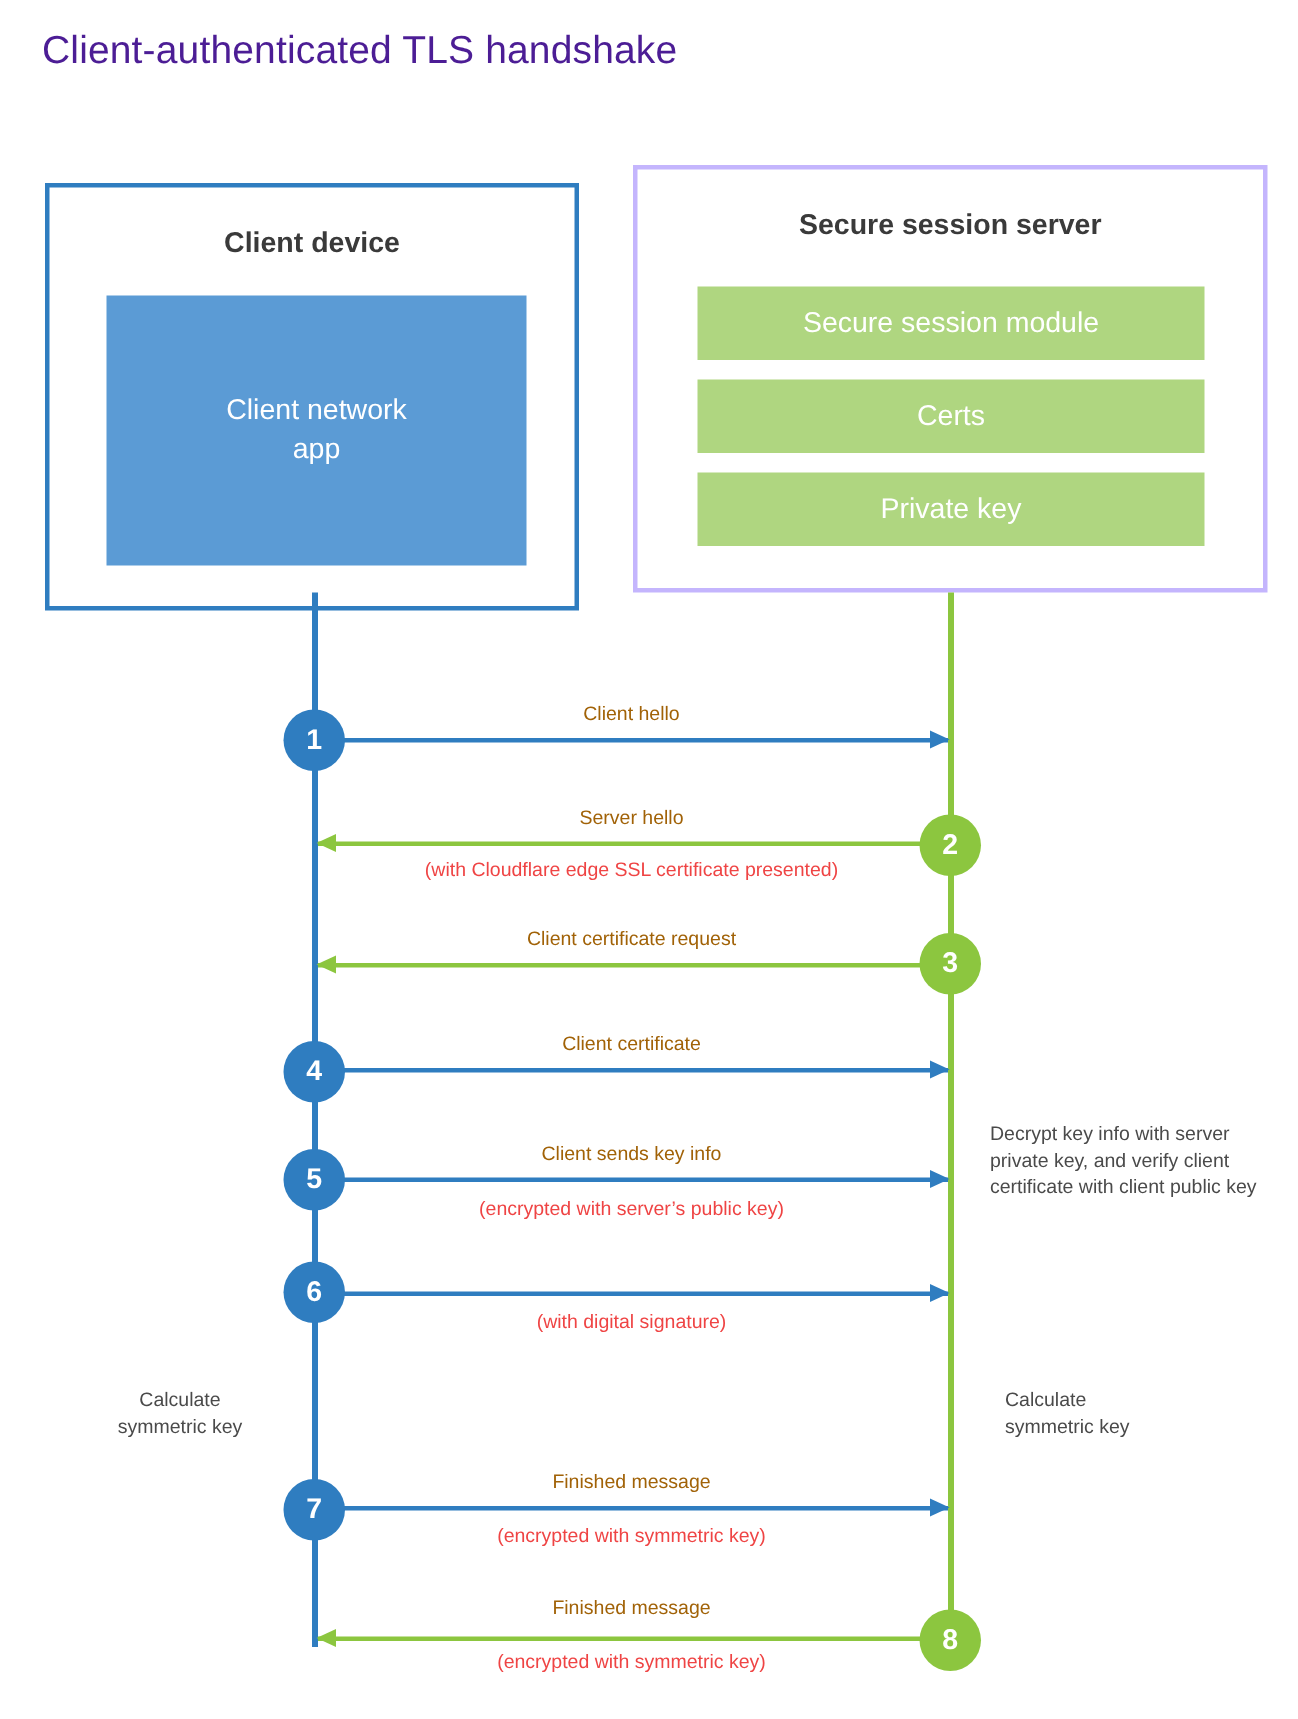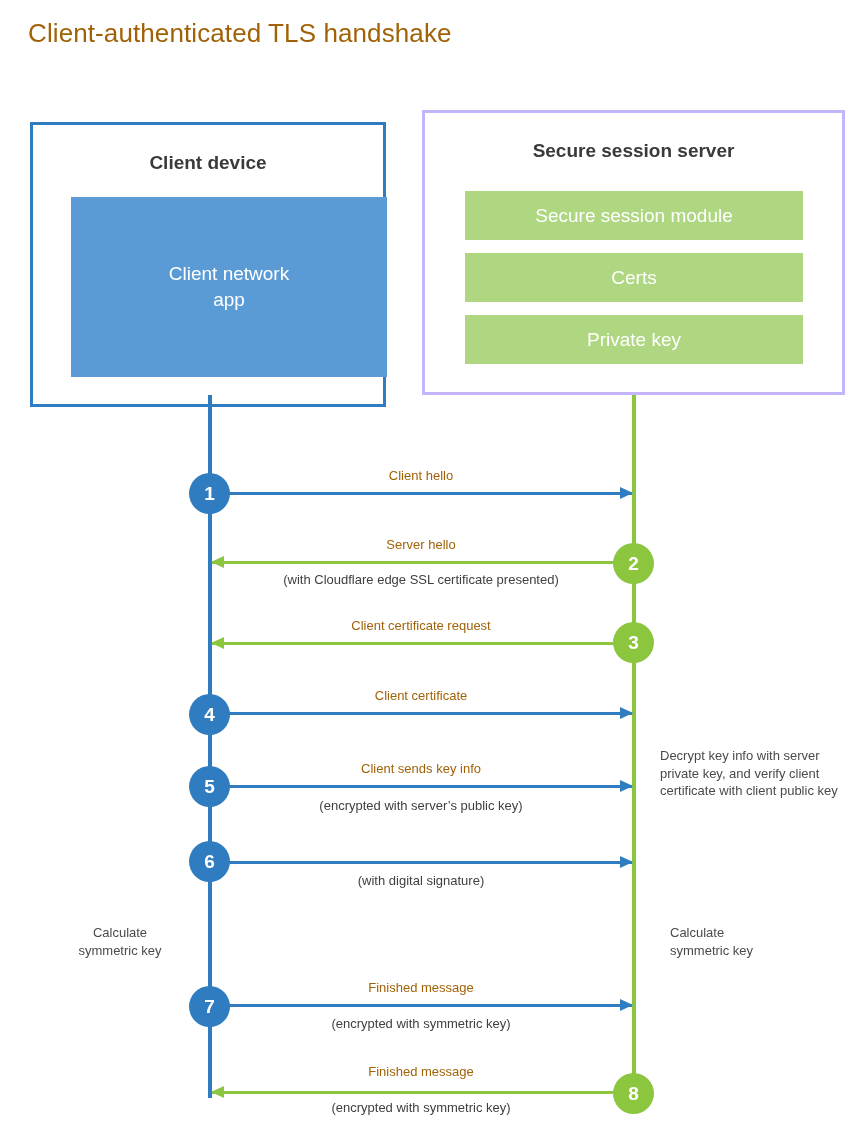--- a/index.html
+++ b/index.html
@@ -19,21 +19,21 @@
     overflow: hidden;
   }
 
   
   #page-title {
     position: absolute;
     left: 28px;
     top: 18px;
     font-size: 26px;
     font-weight: 400;
-    color: #a16207;
+    color: #4c1d95;
     letter-spacing: 0.1px;
     white-space: nowrap;
   }
 
   
   .actor-box {
     position: absolute;
     background: #ffffff;
     box-sizing: border-box;
   }
@@ -60,21 +60,21 @@
     text-align: center;
     font-size: 19px;
     font-weight: bold;
     color: #3a3a3a;
   }
 
   #client-app {
     position: absolute;
     left: 38px;
     top: 72px;
-    width: 316px;
+    width: 280px;
     height: 180px;
     background: #5b9bd5;
     display: flex;
     align-items: center;
     justify-content: center;
     text-align: center;
     color: #ffffff;
     font-size: 19px;
     line-height: 1.35;
   }
@@ -170,21 +170,21 @@
     font-size: 13px;
     color: #a16207;
     white-space: nowrap;
   }
   .msg-sublabel {
     position: absolute;
     left: 190px;
     width: 462px;
     text-align: center;
     font-size: 13px;
-    color: #404040;
+    color: #ef4444;
     white-space: nowrap;
   }
 
   
   .side-note {
     position: absolute;
     font-size: 13px;
     color: #4a4a4a;
     line-height: 1.35;
   }

